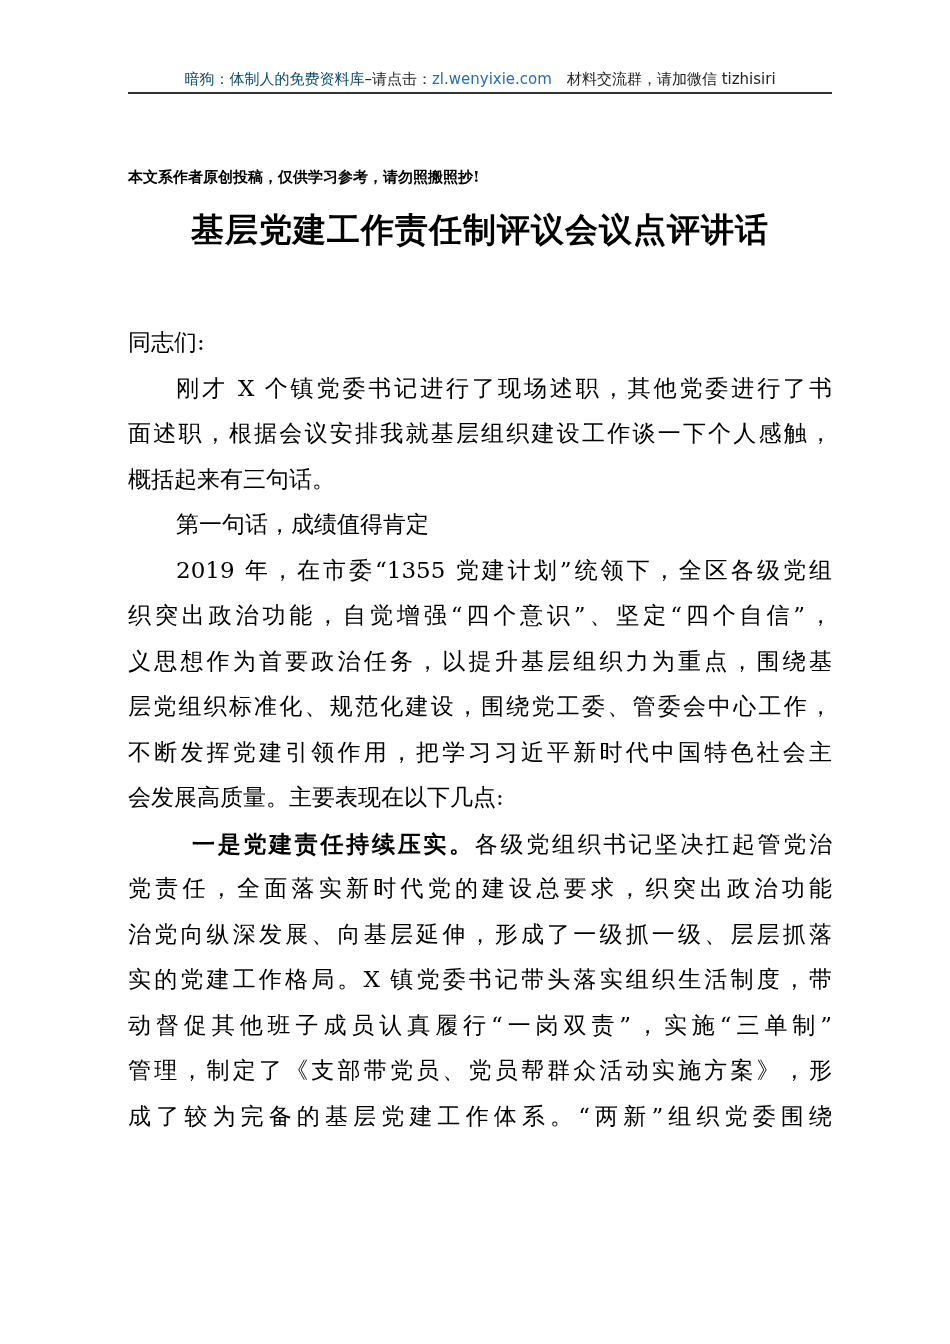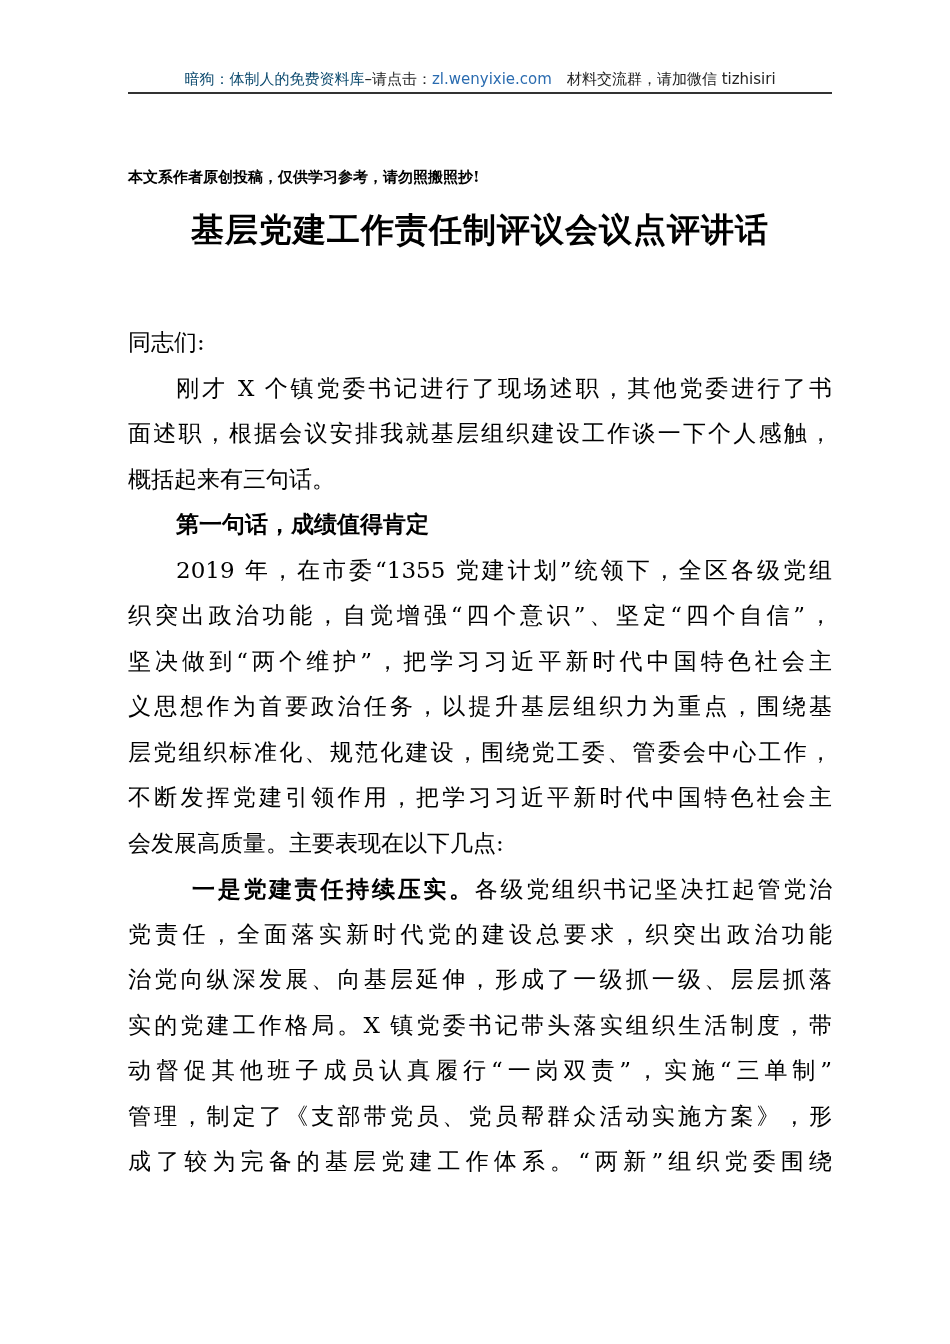--- a/index.html
+++ b/index.html
@@ -15,21 +15,21 @@
           border-top: 2px solid #333; }
   .notice { position: absolute; left: 128px; top: 168px; font-size: 15px; font-weight: bold;
             white-space: nowrap; letter-spacing: 0px; }
   .title { position: absolute; left: 128px; top: 208px; width: 704px; text-align: center;
            font-size: 33px; font-weight: bold; letter-spacing: 1px; white-space: nowrap; }
   .body { position: absolute; left: 128px; top: 320px; width: 704px; font-size: 23px;
           line-height: 45.5px; }
   .line { white-space: nowrap; text-align: justify; text-align-last: justify; height: 45.5px; }
   .line.last { text-align-last: left; }
   .indent { padding-left: 48px; }
-  .heading { font-family: "DejaVu Sans", "Liberation Sans", sans-serif; font-weight: bold; }
+  .heading { font-family: "DejaVu Sans", "Liberation Sans", sans-serif; font-weight: normal; }
   b { font-weight: bold; margin-left: 16px; }
 </style>
 </head>
 <body>
 
 <div class="header">
   <span class="red">暗狗：体制人的免费资料库</span><span class="dark">–请点击：</span><span class="link">zl.wenyixie.com</span><span class="dark">材料交流群，请加微信 tizhisiri</span>
 </div>
 <div class="rule"></div>
 
@@ -40,21 +40,20 @@
   <div class="line last">同志们:</div>
 
   <div class="line indent">刚才 X 个镇党委书记进行了现场述职，其他党委进行了书</div>
   <div class="line">面述职，根据会议安排我就基层组织建设工作谈一下个人感触，</div>
   <div class="line last">概括起来有三句话。</div>
 
   <div class="line last indent heading">第一句话，成绩值得肯定</div>
 
   <div class="line indent">2019 年，在市委“1355 党建计划”统领下，全区各级党组</div>
   <div class="line">织突出政治功能，自觉增强“四个意识”、坚定“四个自信”，</div>
-  <div class="line">坚决做到“两个维护”，把学习习近平新时代中国特色社会主</div>
   <div class="line">义思想作为首要政治任务，以提升基层组织力为重点，围绕基</div>
   <div class="line">层党组织标准化、规范化建设，围绕党工委、管委会中心工作，</div>
   <div class="line">不断发挥党建引领作用，把学习习近平新时代中国特色社会主</div>
   <div class="line last">会发展高质量。主要表现在以下几点:</div>
 
   <div class="line indent"><b>一是党建责任持续压实。</b><span>各级党组织书记坚决扛起管党治</span></div>
   <div class="line">党责任，全面落实新时代党的建设总要求，织突出政治功能</div>
   <div class="line">治党向纵深发展、向基层延伸，形成了一级抓一级、层层抓落</div>
   <div class="line">实的党建工作格局。X 镇党委书记带头落实组织生活制度，带</div>
   <div class="line">动督促其他班子成员认真履行“一岗双责”，实施“三单制”</div>

